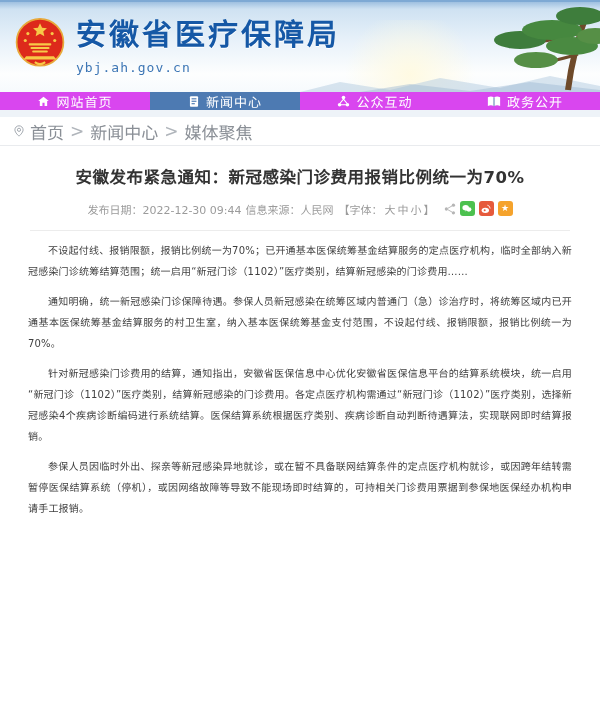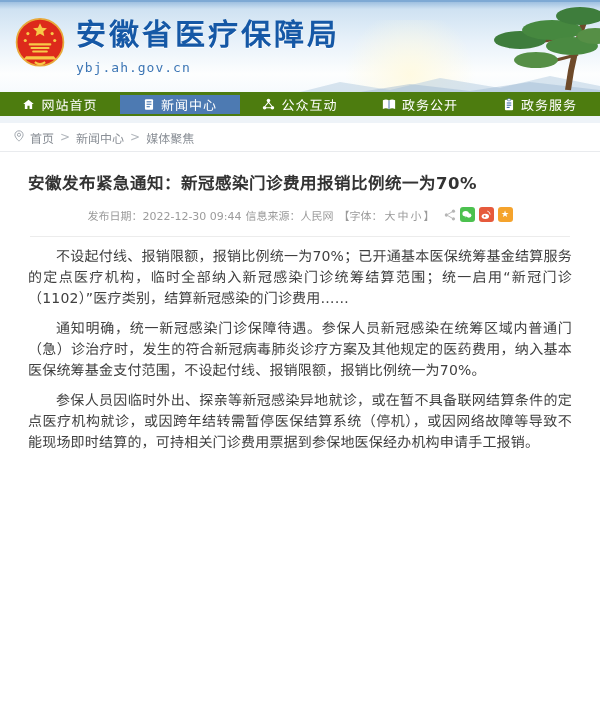--- a/index.html
+++ b/index.html
@@ -25,61 +25,61 @@
   .brand{ position:absolute; left:14px; top:12px; display:flex; align-items:flex-start; }
   .emblem{ width:52px; height:60px; margin-right:10px; }
   .brand-text{ padding-top:2px; }
   .site-name{
     color:#1558a6; font-size:30px; font-weight:bold; letter-spacing:3px;
     text-shadow:0 1px 0 #fff; line-height:38px;
   }
   .site-url{ color:#3d76b5; font-size:13px; letter-spacing:1px; margin-top:6px; font-family:"DejaVu Sans Mono","Liberation Mono",monospace; }
   
   .nav{
-    height:24px; background:#4d7c0f; display:flex; color:#fff;align-items:center;
+    height:18px; background:#d946ef; display:flex; color:#fff;
   }
   .nav-item{
     flex:1; display:flex; align-items:center; justify-content:center;
     font-size:13px; cursor:pointer; gap:6px; letter-spacing:1px;
   }
   .nav-item.active{ background:#4d7ab2; }
   .nav-item svg{ display:block; }
   
   .crumb-gap{ height:7px; background:#eef3f8; }
   .breadcrumb{
     background:#fff; height:29px; display:flex; align-items:center;
-    padding:0 14px; font-size:12px; color:#8a8f96;
+    padding:0 14px; font-size:17px; color:#8a8f96;
     border-bottom:1px solid #e9ebee;
   }
   .breadcrumb .pin{ margin-right:6px; color:#9aa0a8; }
   .breadcrumb a{ color:#8a8f96; text-decoration:none; cursor:pointer; }
   .breadcrumb .sep{ margin:0 6px; color:#b0b5bb; }
   
   .article{ background:#fff; min-height:571px; padding:20px 28px 18px; }
   .article-title{
-    font-size:16.5px; font-weight:bold; color:#333;
+    text-align:center; font-size:16.5px; font-weight:bold; color:#333;
     letter-spacing:.5px; line-height:24px;
   }
   .article-meta{
     margin-top:11px; text-align:center; font-size:11px; color:#9b9b9b;
     display:flex; align-items:flex-start; justify-content:center; gap:4px;
   }
   .meta-part{ white-space:nowrap; }
   .font-opts span{ margin:0 1px; cursor:pointer; }
   .share-group{ display:flex; align-items:center; gap:4px; margin-left:4px; }
   .share-glyph{ color:#b5b5b5; cursor:pointer; display:flex; }
   .share-badge{
     width:15px; height:15px; border-radius:3px; display:flex;
     align-items:center; justify-content:center; cursor:pointer;
     color:#fff; font-size:9px; line-height:1;
   }
   .meta-divider{ border-bottom:1px solid #ececec; margin:13px 2px 0; }
   .article-body{ margin-top:6px; }
   .article-body p{
-    font-size:14px; color:#3f3f3f; line-height:21px;
+    font-size:10px; color:#3f3f3f; line-height:21px;
     text-indent:2em; text-align:justify; margin-top:9px;
     letter-spacing:.2px;
   }
 </style>
 </head>
 <body>
 
 <div class="banner">
   <div class="banner-sun"></div>
   <svg class="banner-mountain" width="300" height="40" viewBox="0 0 300 40">
@@ -143,30 +143,20 @@
       </svg>
     <span>公众互动</span>
   </div>
   <div class="nav-item">
     <svg width="14" height="13" viewBox="0 0 16 14">
         <path d="M1 2 C3.5 1 6 1 8 2.4 C10 1 12.5 1 15 2 V12 C12.5 11 10 11 8 12.4 C6 11 3.5 11 1 12 Z" fill="#fff"></path>
         <path d="M8 2.4 V12.4" stroke="#3a67a3" stroke-width="1"></path>
       </svg>
     <span>政务公开</span>
   </div>
-  <div class="nav-item">
-    <svg width="12" height="13" viewBox="0 0 14 16">
-        <rect x="2" y="2" width="10" height="13" rx="1.2" fill="#fff"></rect>
-        <rect x="5" y=".8" width="4" height="2.6" rx="1" fill="#fff" stroke="#3a67a3" stroke-width=".8"></rect>
-        <rect x="4.2" y="5.5" width="5.6" height="1.3" fill="#3a67a3"></rect>
-        <rect x="4.2" y="8.2" width="5.6" height="1.3" fill="#3a67a3"></rect>
-        <rect x="4.2" y="10.9" width="3.6" height="1.3" fill="#3a67a3"></rect>
-      </svg>
-    <span>政务服务</span>
-  </div>
 </div>
 
 <div class="crumb-gap"></div>
 <div class="breadcrumb">
   <span class="pin">
     <svg width="10" height="12" viewBox="0 0 10 12">
         <path d="M5 .8 C2.7.8 .9 2.6 .9 4.9 C.9 7.6 5 11.2 5 11.2 S9.1 7.6 9.1 4.9 C9.1 2.6 7.3.8 5 .8 Z M5 6.4 A1.6 1.6 0 1 1 5 3.2 A1.6 1.6 0 0 1 5 6.4 Z" fill="none" stroke="#9aa0a8" stroke-width=".9"></path>
       </svg>
   </span>
   <a>首页</a>
@@ -207,17 +197,18 @@
           </svg>
       </span>
       <span class="share-badge" style="background:#f5a32c">★</span>
     </span>
   </div>
 
   <div class="meta-divider"></div>
 
   <div class="article-body">
     <p>不设起付线、报销限额，报销比例统一为70%；已开通基本医保统筹基金结算服务的定点医疗机构，临时全部纳入新冠感染门诊统筹结算范围；统一启用“新冠门诊（1102）”医疗类别，结算新冠感染的门诊费用……</p>
-    <p>通知明确，统一新冠感染门诊保障待遇。参保人员新冠感染在统筹区域内普通门（急）诊治疗时，发生的符合新冠病毒肺炎诊疗方案及其他规定的医药费用，纳入基本医保统筹基金支付范围，不设起付线、报销限额，报销比例统一为70%。</p>
+    <p>通知明确，统一新冠感染门诊保障待遇。参保人员新冠感染在统筹区域内普通门（急）诊治疗时，将统筹区域内已开通基本医保统筹基金结算服务的村卫生室，纳入基本医保统筹基金支付范围，不设起付线、报销限额，报销比例统一为70%。</p>
+    <p>针对新冠感染门诊费用的结算，通知指出，安徽省医保信息中心优化安徽省医保信息平台的结算系统模块，统一启用“新冠门诊（1102）”医疗类别，结算新冠感染的门诊费用。各定点医疗机构需通过“新冠门诊（1102）”医疗类别，选择新冠感染4个疾病诊断编码进行系统结算。医保结算系统根据医疗类别、疾病诊断自动判断待遇算法，实现联网即时结算报销。</p>
     <p>参保人员因临时外出、探亲等新冠感染异地就诊，或在暂不具备联网结算条件的定点医疗机构就诊，或因跨年结转需暂停医保结算系统（停机），或因网络故障等导致不能现场即时结算的，可持相关门诊费用票据到参保地医保经办机构申请手工报销。</p>
 
   </div>
 </div>
 
 </body></html>

